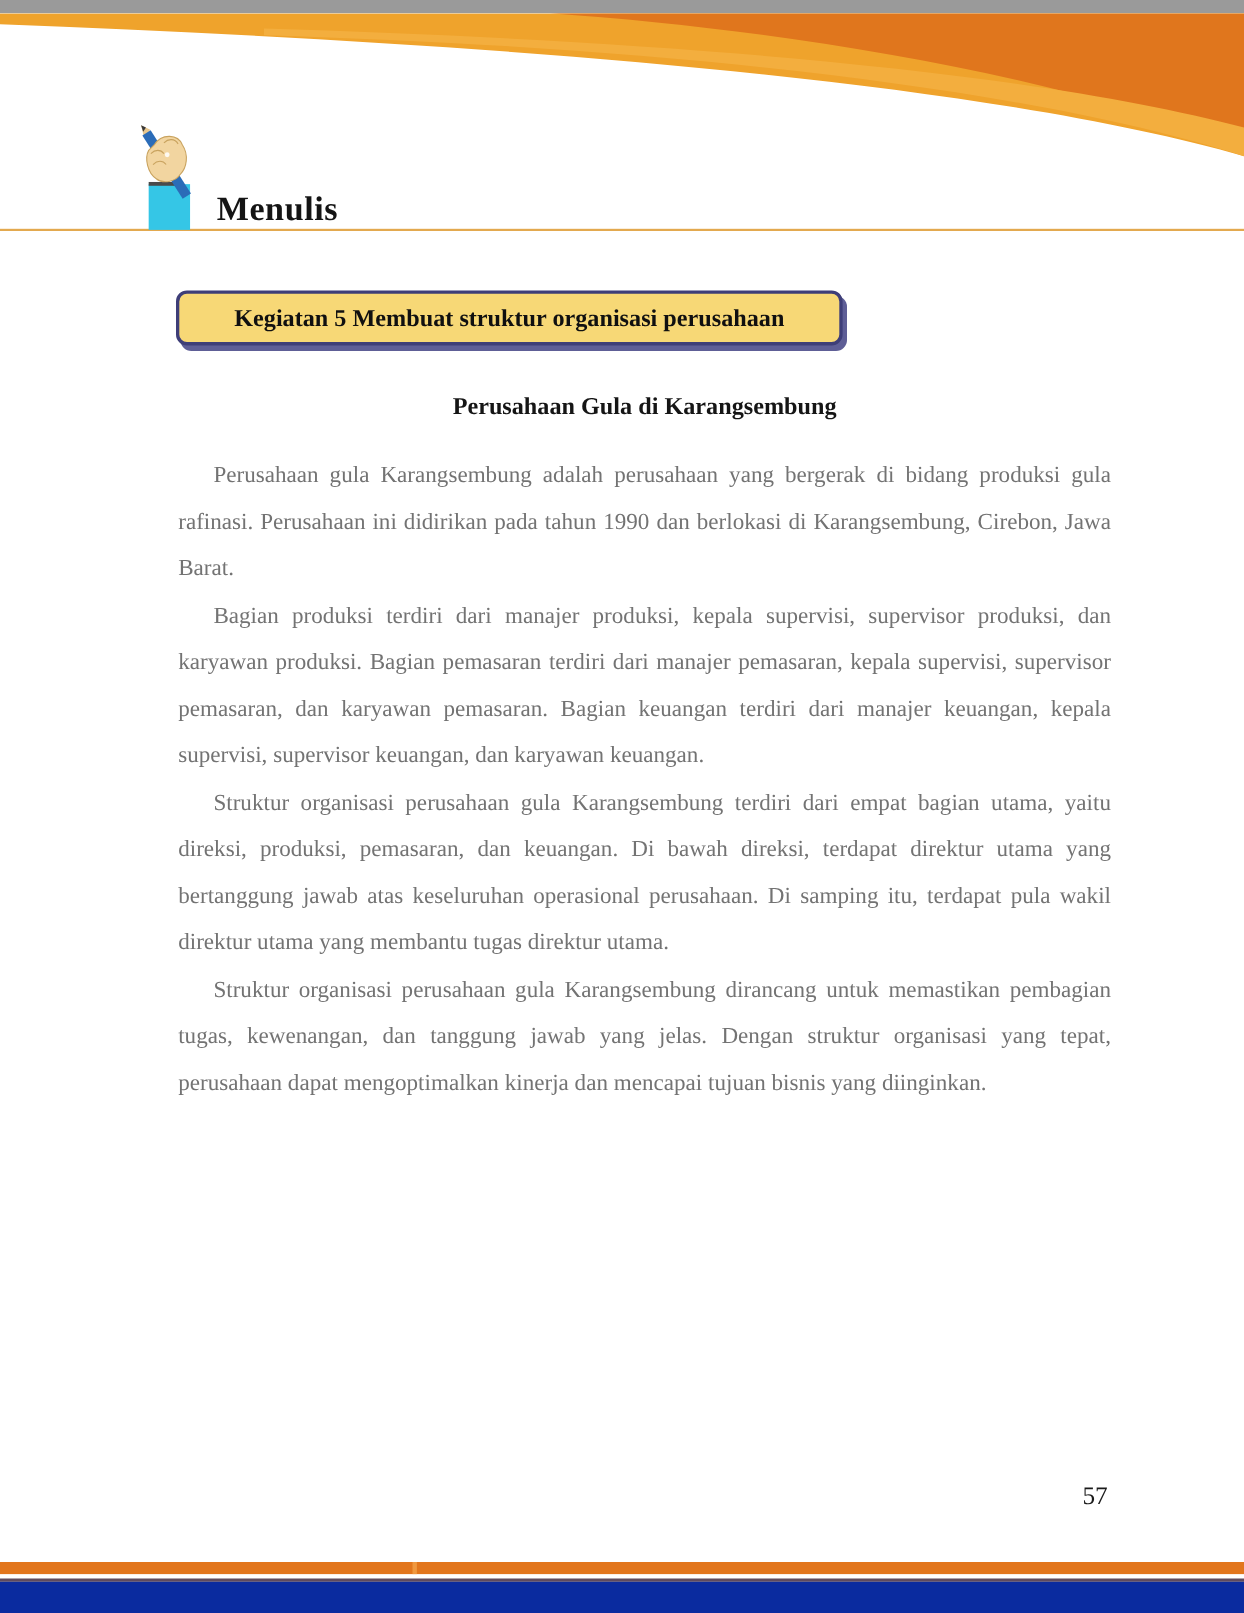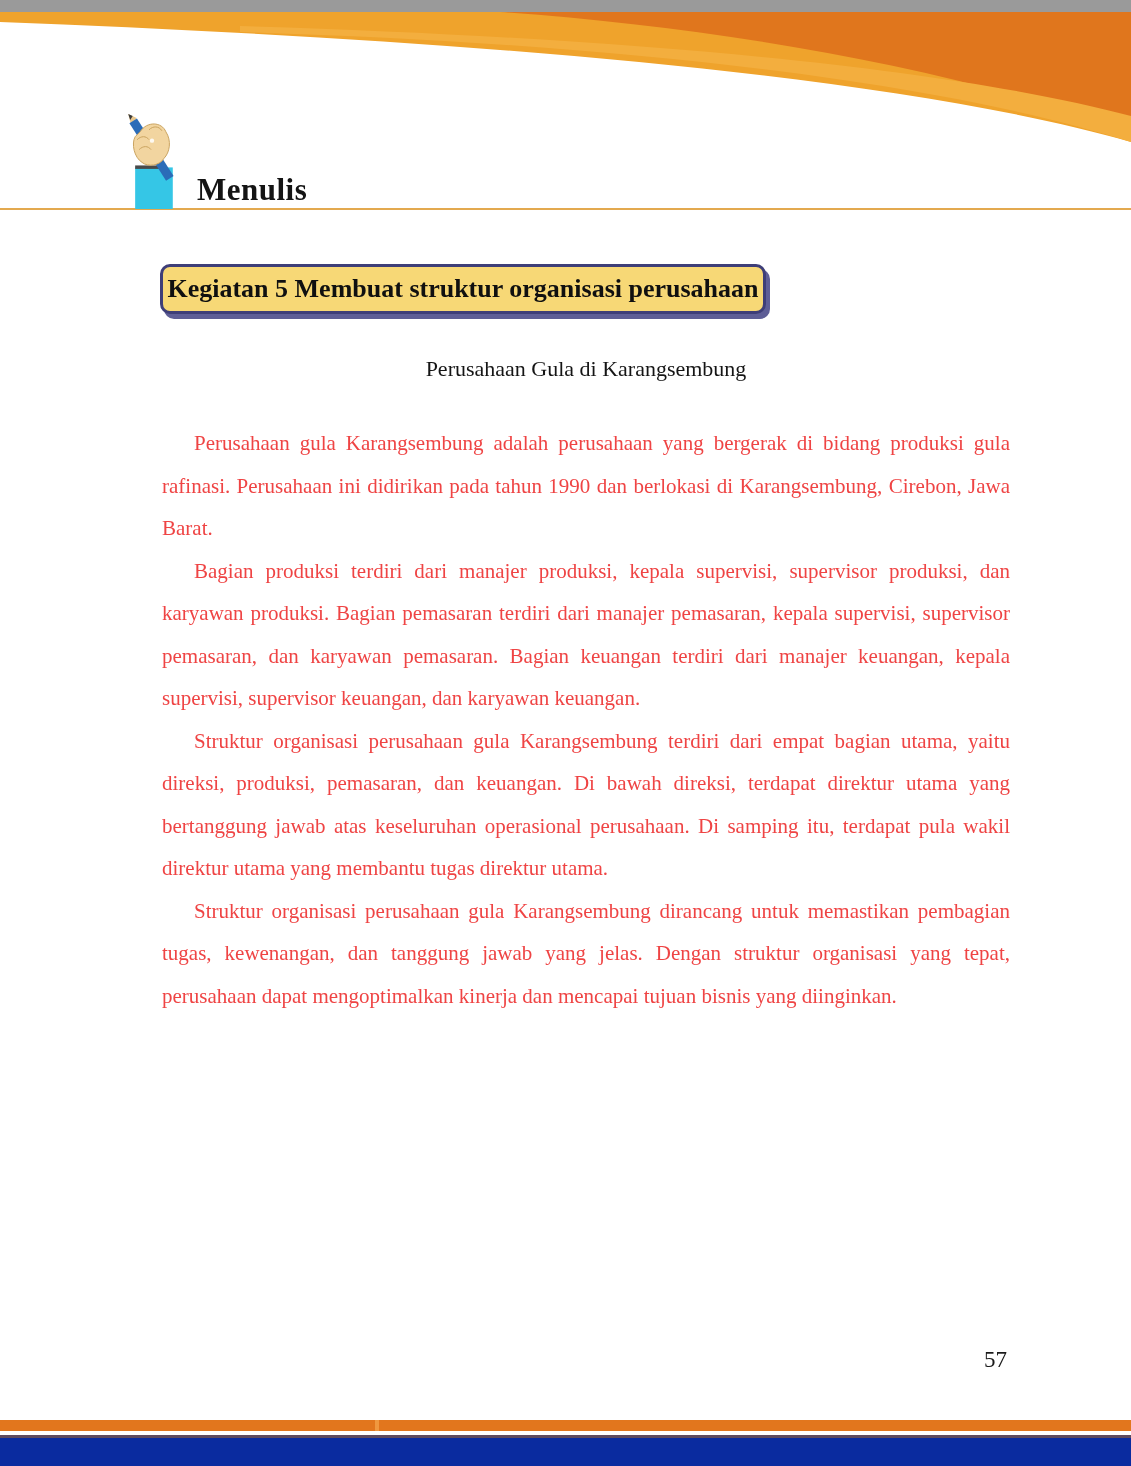--- a/index.html
+++ b/index.html
@@ -23,29 +23,29 @@
     position:absolute;left:197px;top:160px;
     font-size:31px;font-weight:bold;color:#141414;letter-spacing:.5px;
   }
   
   .activity-box{
     position:absolute;left:160px;top:252px;width:600px;height:44px;
     background:#F7D876;border:3px solid #3E3E78;border-radius:10px;
     box-shadow:4px 5px 0 #5E5E96;
     display:flex;align-items:center;justify-content:center;
   }
-  .activity-box .label{font-size:26px;font-weight:bold;color:#101010;white-space:nowrap;}
+  .activity-box .label{font-size:22px;font-weight:bold;color:#101010;white-space:nowrap;}
   
   .article-title{
     position:absolute;left:162px;top:344px;width:848px;
-    text-align:center;font-size:22px;font-weight:normal;color:#151515;
+    text-align:center;font-size:22px;font-weight:bold;color:#151515;
   }
   .article-body{
-    position:absolute;left:162px;top:410px;width:848px;
-    font-size:21px;line-height:42.5px;text-align:justify;color:#ef4444;
+    position:absolute;left:162px;top:398px;width:848px;
+    font-size:21px;line-height:42.5px;text-align:justify;color:#737373;
   }
   .article-body p{margin:0;text-indent:32px;}
   
   .page-number{
     position:absolute;top:1335px;right:124px;
     font-size:23px;color:#1a1a1a;
   }
   
   .footer-orange-bar{position:absolute;left:0;top:1408px;width:1131px;height:11px;background:#E2761D;}
   .footer-orange-divider{position:absolute;left:375px;top:1408px;width:4px;height:11px;background:#F0983F;}

